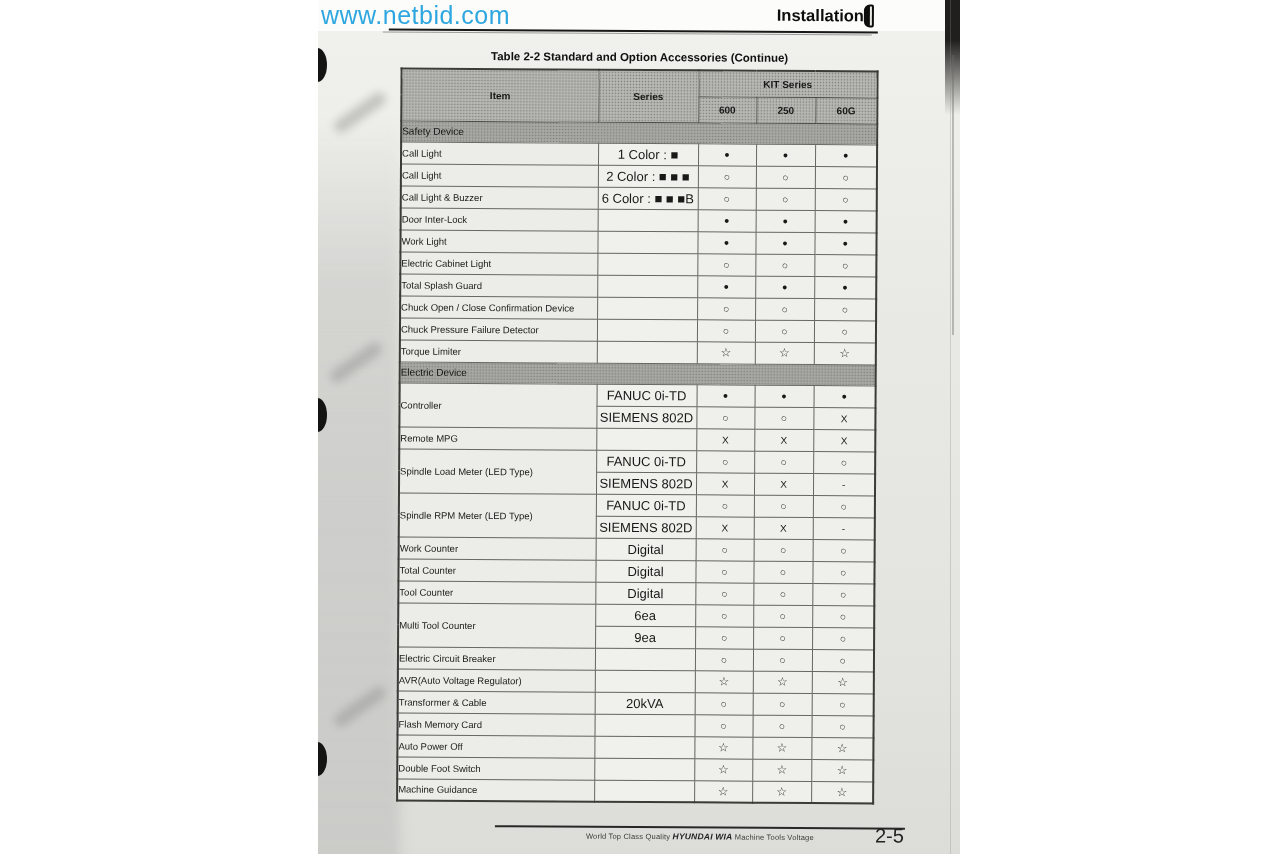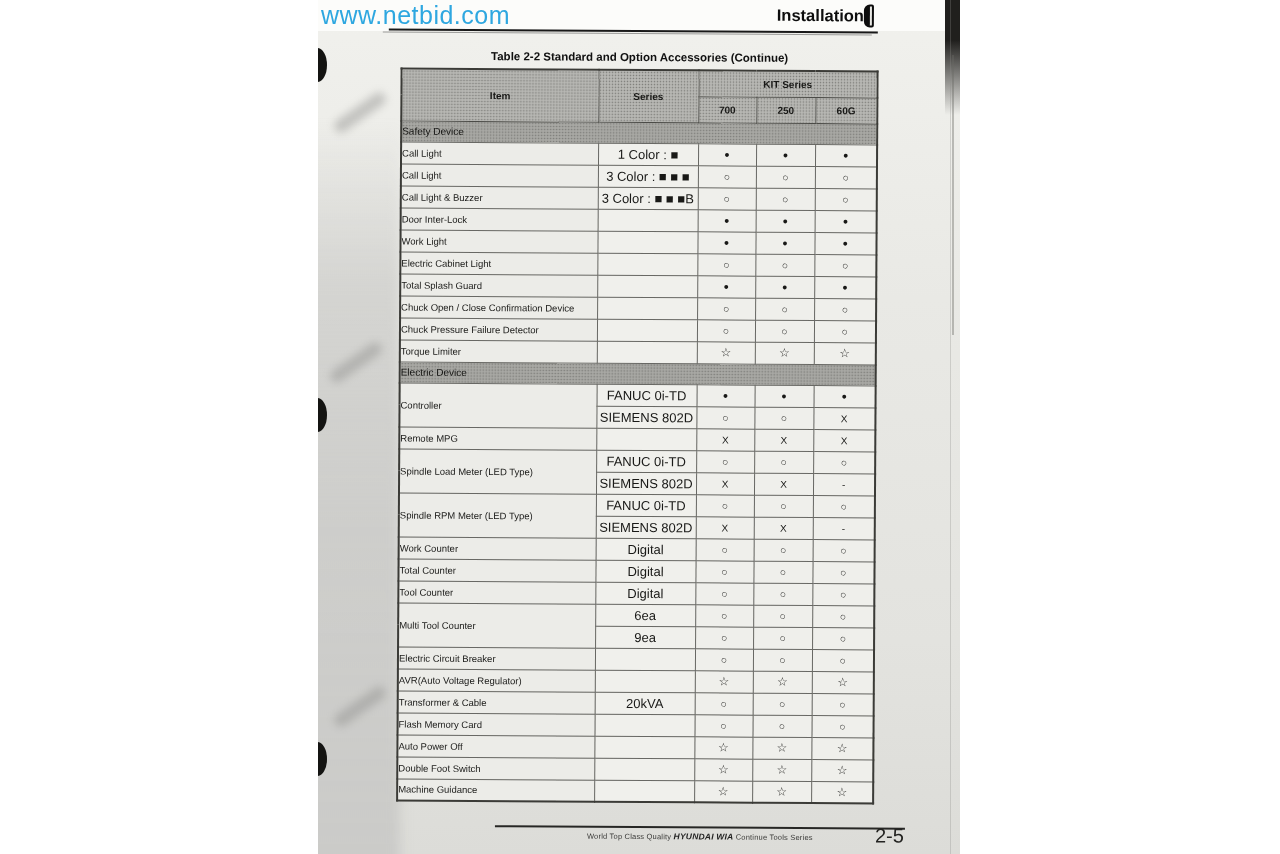--- a/index.html
+++ b/index.html
@@ -123,46 +123,46 @@
           <col style="width:59px">
           <col style="width:62px">
       </colgroup>
     <thead>
           <tr>
             <th rowspan="2" class="dotted">Item</th>
             <th rowspan="2" class="dotted">Series</th>
             <th colspan="3" class="dotted">KIT Series</th>
           </tr>
           <tr>
-            <th class="dotted">700</th>
+            <th class="dotted">600</th>
             <th class="dotted">250</th>
             <th class="dotted">60G</th>
           </tr>
         </thead>
         <tbody>
           <tr class="section-row">
             <td colspan="5">Safety Device</td>
           </tr>
           <tr class="data-row">
             <td rowspan="1" class="item">Call Light</td>
             <td class="remark">1 Color :  ■</td>
             <td class="val sym-filled">●</td>
             <td class="val sym-filled">●</td>
             <td class="val sym-filled">●</td>
           </tr>
           <tr class="data-row">
             <td rowspan="1" class="item">Call Light</td>
-            <td class="remark">3 Color :  ■ ■ ■</td>
+            <td class="remark">2 Color :  ■ ■ ■</td>
             <td class="val sym-open">○</td>
             <td class="val sym-open">○</td>
             <td class="val sym-open">○</td>
           </tr>
           <tr class="data-row">
             <td rowspan="1" class="item">Call Light &amp; Buzzer</td>
-            <td class="remark">3 Color :  ■ ■ ■B</td>
+            <td class="remark">6 Color :  ■ ■ ■B</td>
             <td class="val sym-open">○</td>
             <td class="val sym-open">○</td>
             <td class="val sym-open">○</td>
           </tr>
           <tr class="data-row">
             <td rowspan="1" class="item">Door Inter-Lock</td>
             <td class="remark"></td>
             <td class="val sym-filled">●</td>
             <td class="val sym-filled">●</td>
             <td class="val sym-filled">●</td>
@@ -341,21 +341,21 @@
             <td class="val sym-star">☆</td>
             <td class="val sym-star">☆</td>
           </tr>
         </tbody>
       </table>
 
     <div class="footer-line"></div>
     <div class="footer-text">
       <span>World Top Class Quality</span>
       <span class="brand">HYUNDAI WIA</span>
-      <span>Continue Tools Series</span>
+      <span>Machine Tools Voltage</span>
     </div>
     <div class="page-num">2-5</div>
   </div>
 
   <div class="streak streak1"></div>
   <div class="streak streak2"></div>
   <div class="streak streak3"></div>
   <div class="ring ring1"></div>
   <div class="ring ring2"></div>
   <div class="ring ring3"></div>

